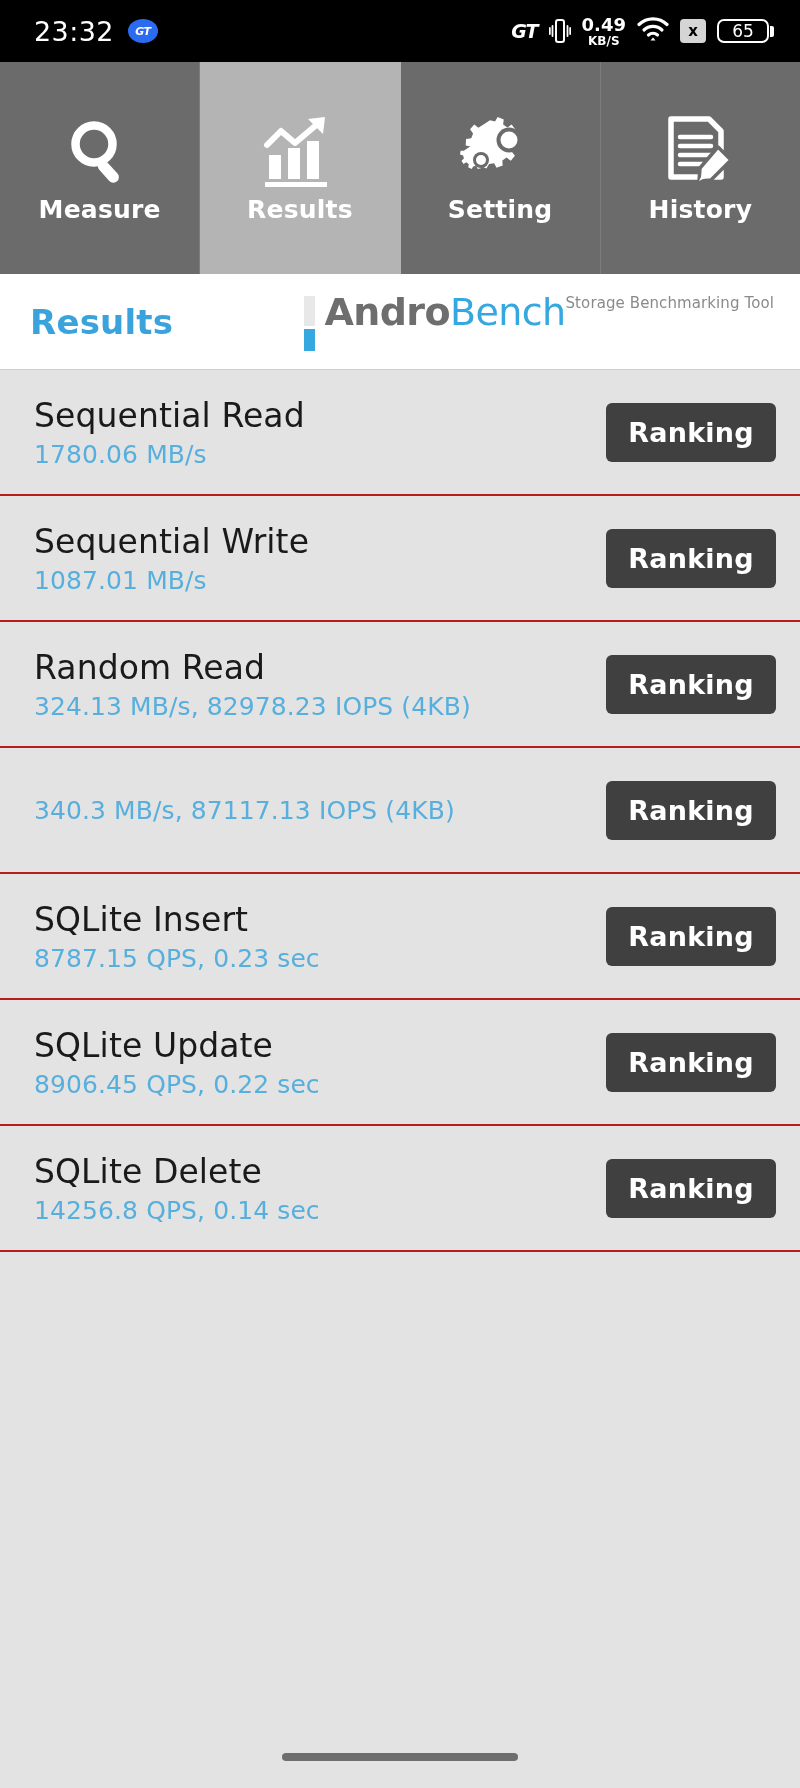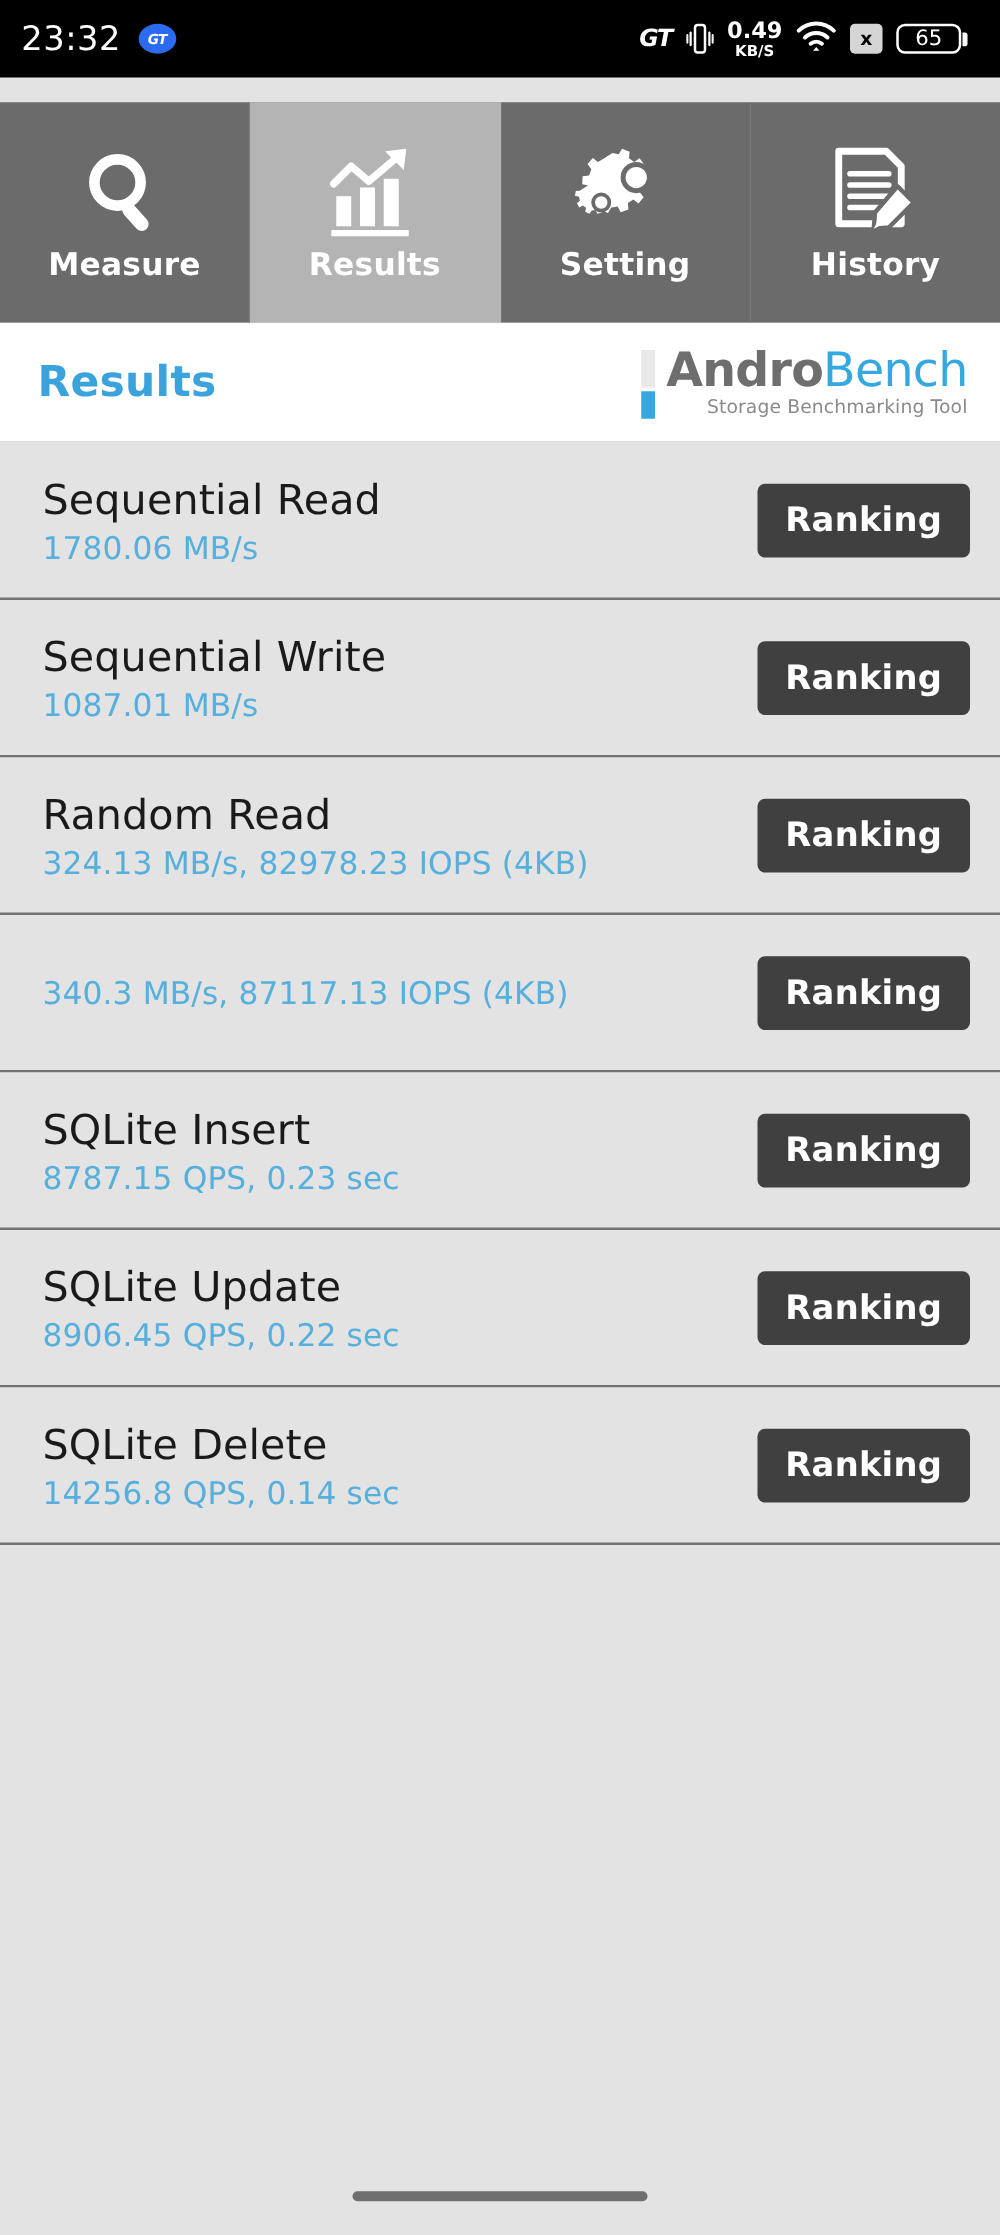--- a/index.html
+++ b/index.html
@@ -20,21 +20,21 @@
     background: #e3e3e3;
   }
 
   
   .status-bar {
     height: 62px;
     background: #000;
     display: flex;
     align-items: center;
     justify-content: space-between;
-    padding: 0 26px 0 17px;
+    padding: 0 26px 0 34px;
     flex: 0 0 auto;
     color: #fff;
   }
   .status-left {
     display: flex;
     align-items: center;
     gap: 14px;
   }
   .status-clock {
     font-size: 27px;
@@ -102,25 +102,24 @@
   }
   .battery-cap {
     width: 4px; height: 11px;
     background: #fff;
     border-radius: 0 2px 2px 0;
     margin-left: 1px;
   }
 
   
   .tab-bar {
-    height: 176px;
+    height: 212px;
     display: flex;
     flex: 0 0 auto;
     background: #6b6b6b;
-    margin-top: 20px;
   }
   .tab {
     flex: 1 1 0;
     background: #6b6b6b;
     display: flex;
     flex-direction: column;
     align-items: center;
     justify-content: center;
     gap: 6px;
     border-right: 1px solid #7c7c7c;
@@ -172,21 +171,21 @@
   }
   .brand-bar-top {
     width: 11px; height: 30px;
     background: #e8e8e8;
   }
   .brand-bar-bot {
     width: 11px; height: 22px;
     background: #35a8e0;
     margin-top: 3px;
   }
-  .brand-text { display: flex; flex-direction: column; }
+  .brand-text { display: flex; flex-direction: row; }
   .brand-wordmark {
     font-size: 38px;
     line-height: 1.02;
     font-weight: bold;
     letter-spacing: -0.6px;
   }
   .brand-andro { color: #6e6e6e; }
   .brand-bench { color: #35a8e0; font-weight: 400; }
   .brand-tagline {
     font-size: 15px;
@@ -197,21 +196,21 @@
   }
 
   
   .results-list {
     flex: 1 1 auto;
     background: #e3e3e3;
     overflow: hidden;
   }
   .result-row {
     height: 126px;
-    border-bottom: 2px solid #737373;
+    border-bottom: 2px solid #b91c1c;
     display: flex;
     align-items: center;
     justify-content: space-between;
     padding: 0 24px 0 34px;
     background: #e3e3e3;
   }
   .result-info {
     display: flex;
     flex-direction: column;
     justify-content: center;

